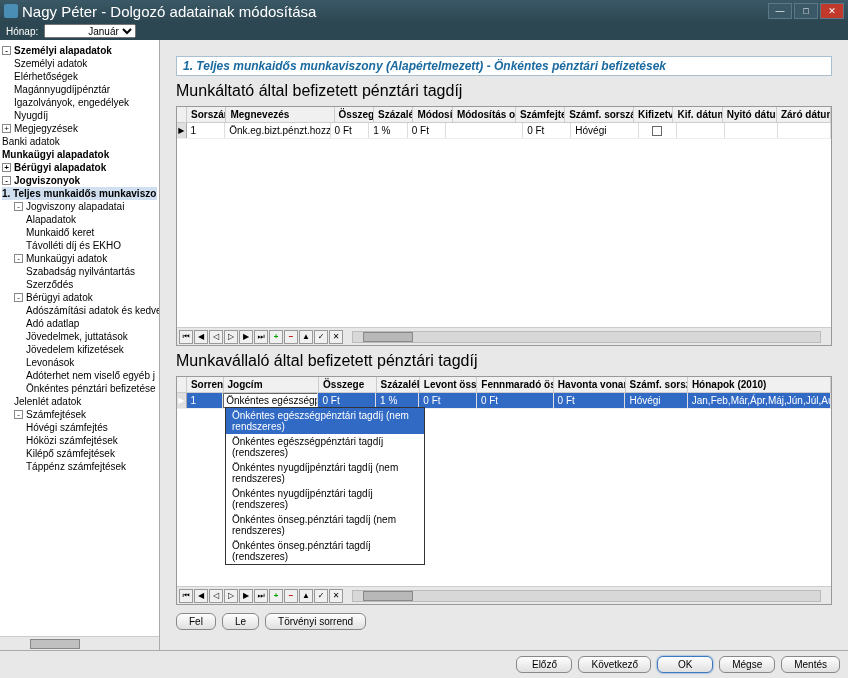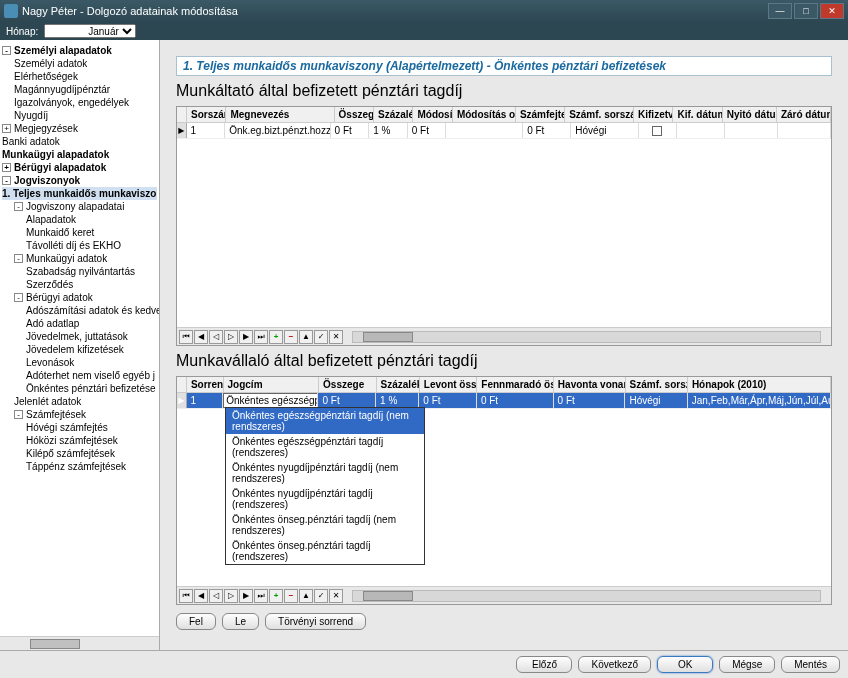--- a/index.html
+++ b/index.html
@@ -1,19 +1,19 @@
 <!DOCTYPE html>
 <html><head>
 <meta charset="utf-8">
 <style>
 * { box-sizing: border-box; margin: 0; padding: 0; font-family: Tahoma, Arial, sans-serif; font-size: 10px; }
 body { background: #4a6b7c; width: 848px; height: 678px; overflow: hidden; }
 .titlebar { background: linear-gradient(#3a5866, #2d4752); height: 22px; display: flex; align-items: center; padding: 0 4px; color: #fff; }
 .titlebar .icon { width: 14px; height: 14px; background: #4a8db5; border-radius: 2px; margin-right: 4px; }
-.titlebar .title { flex: 1; font-size: 11px; }
+.titlebar .title { flex: 1; font-size: 15px; }
 .titlebar .btns { display: flex; gap: 2px; }
 .titlebar .btn { width: 24px; height: 16px; background: #3a5866; border: 1px solid #5a7886; display: flex; align-items: center; justify-content: center; color: #fff; font-size: 9px; cursor: pointer; }
 .titlebar .btn.close { background: #c0392b; }
 .toolbar { background: #2d4752; height: 18px; display: flex; align-items: center; padding: 0 6px; color: #fff; gap: 6px; }
 .toolbar select { font-size: 10px; height: 14px; padding-left: 39px; }
 .main { display: flex; height: calc(678px - 22px - 18px - 28px); background: #fff; }
 .tree-panel { width: 160px; background: #fff; border-right: 1px solid #aaa; overflow: auto; position: relative; }
 .tree { padding: 4px 2px; }
 .tree-item { padding: 1px 2px 1px 0; white-space: nowrap; cursor: pointer; display: flex; align-items: center; }
 .tree-item.bold { font-weight: bold; }

